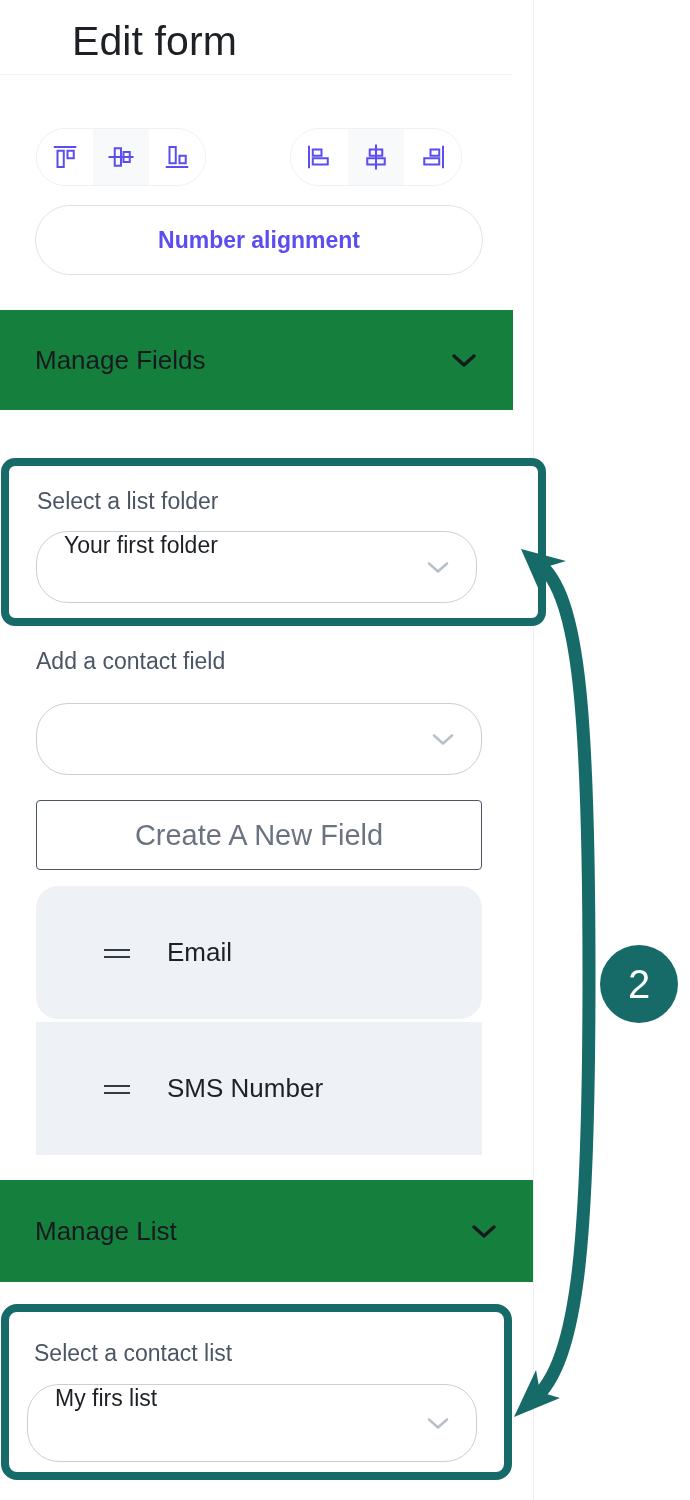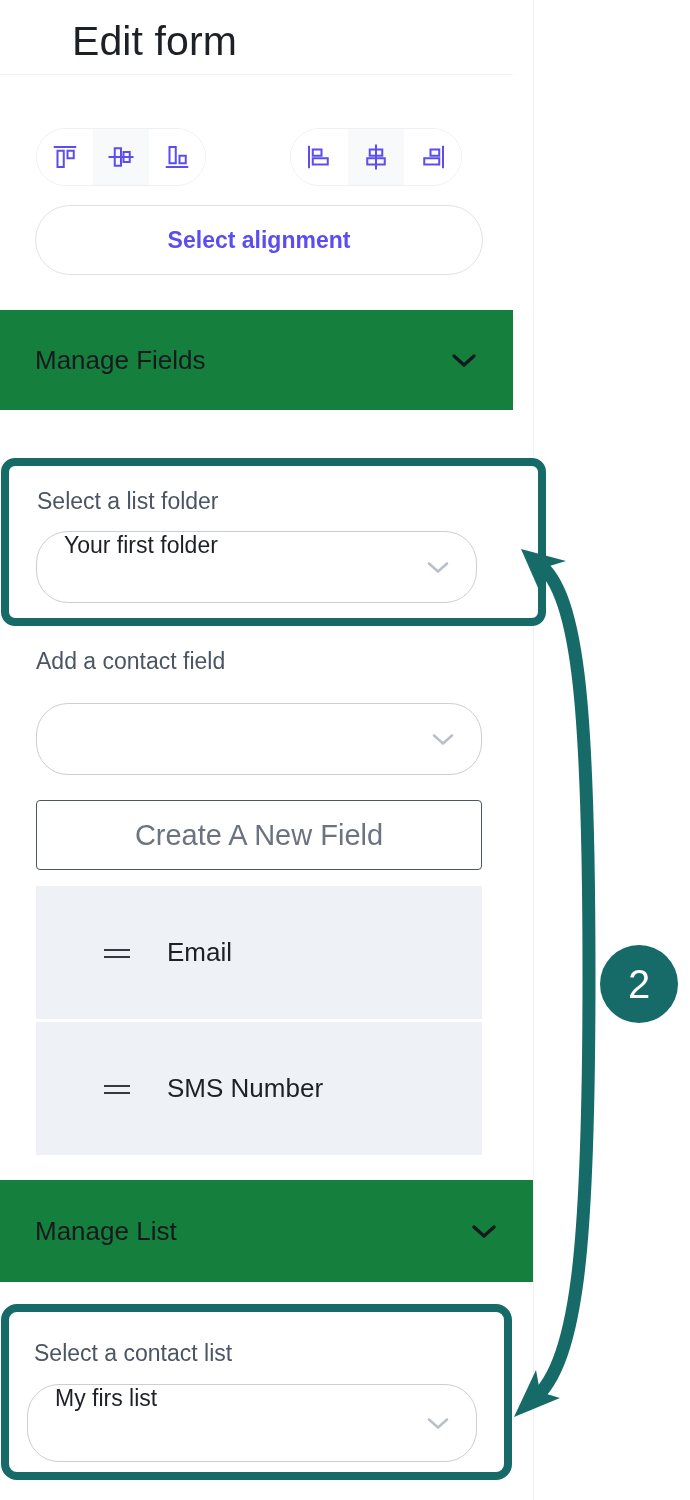--- a/index.html
+++ b/index.html
@@ -191,21 +191,21 @@
   .field-row {
     position: absolute;
     left: 36px;
     width: 446px;
     height: 133px;
     background: #eef1f5;
     display: flex;
     align-items: center;
     cursor: grab;
   }
-  #field-row-email { top: 886px; }
+  #field-row-email { top: 886px; border-radius: 22px; }
   #field-row-sms { top: 1022px; }
   .drag-handle {
     width: 26px; height: 14px;
     margin-left: 68px;
     position: relative;
   }
   .drag-handle i {
     position: absolute;
     left: 0; width: 26px; height: 2px;
     background: #333a42;
@@ -304,21 +304,21 @@
           <svg width="30" height="30" viewBox="0 0 24 24" fill="none" stroke="#5b4df0" stroke-width="1.6">
             <line x1="20" y1="3" x2="20" y2="21"></line>
             <rect x="10" y="6" width="7" height="5"></rect>
             <rect x="5" y="13" width="12" height="5"></rect>
           </svg>
         </span>
       </div>
     </div>
   </div>
 
-  <div id="remove-alignment">Select alignment</div>
+  <div id="remove-alignment">Number alignment</div>
 
   <div class="section-bar" id="section-manage-fields">
     <div class="section-title">Manage Fields</div>
     <span class="section-chevron">
       <svg width="26" height="16" viewBox="0 0 26 16" fill="none" stroke="#16191d" stroke-width="3.4" stroke-linecap="round" stroke-linejoin="round">
         <polyline points="3,4 13,13 23,4"></polyline>
       </svg>
     </span>
   </div>
 

